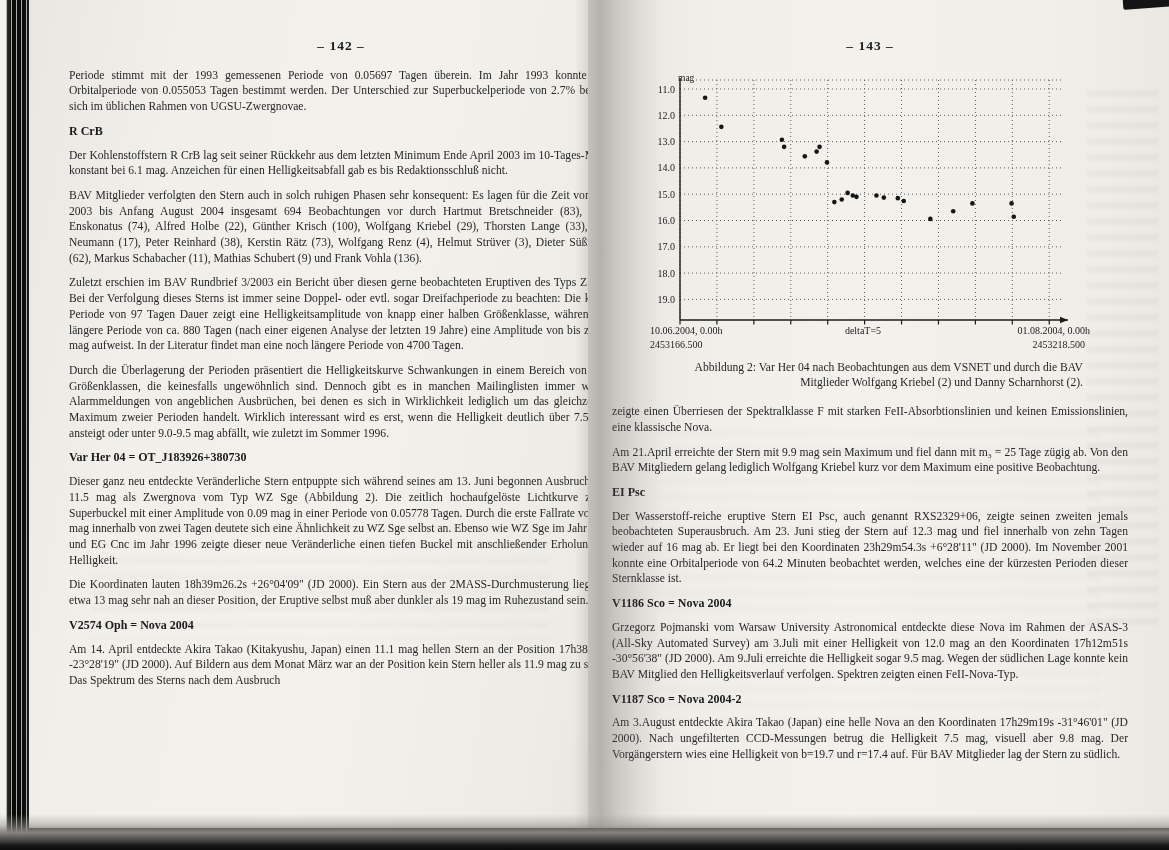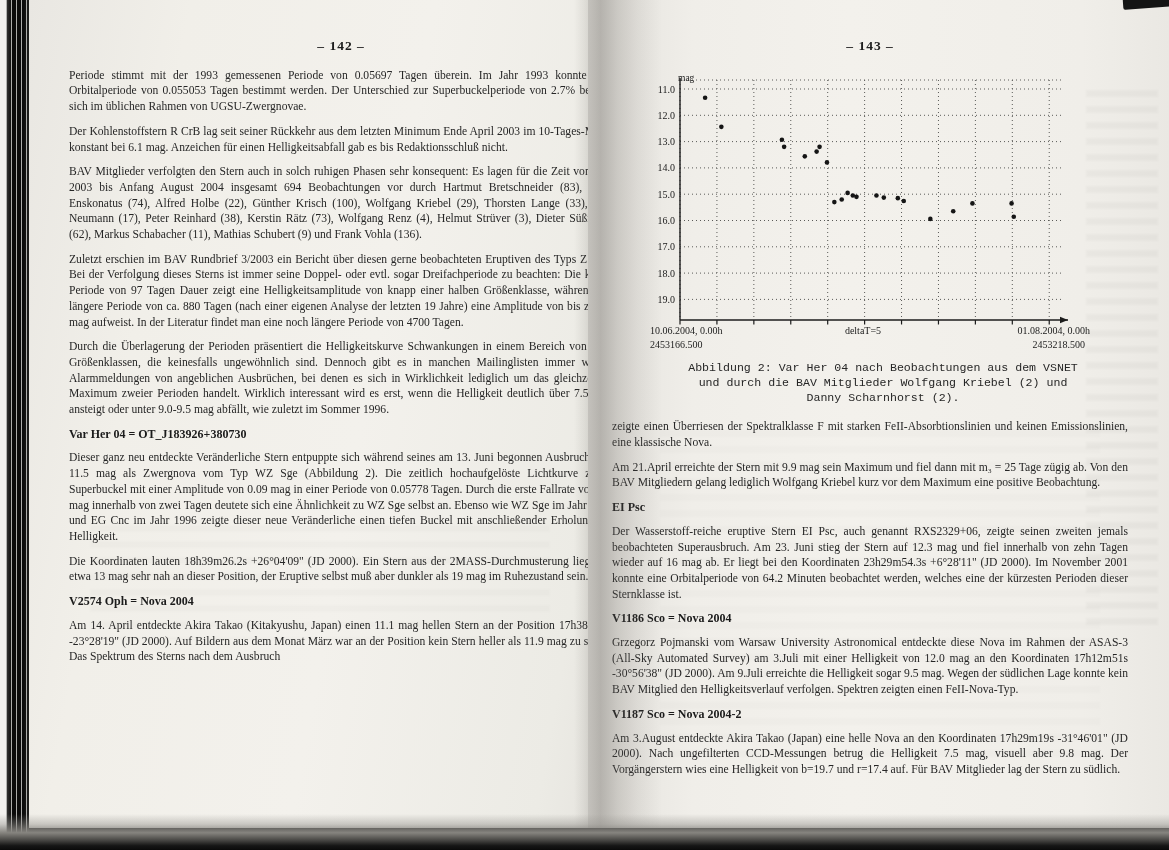--- a/index.html
+++ b/index.html
@@ -36,21 +36,21 @@
   .page-inner-right{padding:38px 41px 0 24px;}
   .page-number{
     text-align:center;font-weight:bold;font-size:13.5px;letter-spacing:1px;color:#1d1d1d;
   }
   .blocks{margin-top:14px;}
   .para{margin:0 0 9px 0;color:#262626;}
   .shead{margin:4px 0 8px 0;font-size:12px;font-weight:bold;color:#1b1b1b;text-align:left;}
   .figure{margin:16px 0 0 32px;width:470px;}
   .figure svg{display:block;}
   .fig-caption{
-    margin:2px 0 8px 39px;width:400px;line-height:15.2px;text-align:center;color:#262626;font-family:Liberation Mono, monospace;
+    margin:2px 0 8px 39px;width:400px;line-height:15.2px;text-align:right;color:#262626;
   }
   .gutter-shadow{
     position:absolute;left:574px;top:0;width:88px;height:828px;pointer-events:none;z-index:5;
     background:linear-gradient(90deg,
       rgba(88,84,78,0) 0%, rgba(88,84,78,0.10) 12%, rgba(88,84,78,0.30) 30%,
       rgba(110,106,100,0.22) 50%, rgba(110,106,100,0.10) 72%, rgba(110,106,100,0) 100%);
   }
   .bottom-shadow{
     position:absolute;left:0;top:814px;width:100%;height:36px;pointer-events:none;z-index:6;
     background:linear-gradient(180deg,
@@ -76,20 +76,21 @@
 <div class="scan">
 
   <div class="edge-sliver"></div>
   <div class="binding"></div>
 
   <div class="page page-left">
     <div class="page-inner-left">
       <div class="page-number">–  142  –</div>
       <div class="blocks">
           <p class="para">Periode stimmt mit der 1993 gemessenen Periode von 0.05697 Tagen überein. Im Jahr 1993 konnte eine Orbitalperiode von 0.055053 Tagen bestimmt werden. Der Unterschied zur Superbuckelperiode von 2.7% bewegt sich im üblichen Rahmen von UGSU-Zwergnovae.</p>
+          <div class="shead">R CrB</div>
           <p class="para">Der Kohlenstoffstern R CrB lag seit seiner Rückkehr aus dem letzten Minimum Ende April 2003 im 10-Tages-Mittel konstant bei 6.1 mag. Anzeichen für einen Helligkeitsabfall gab es bis Redaktionsschluß nicht.</p>
           <p class="para">BAV Mitglieder verfolgten den Stern auch in solch ruhigen Phasen sehr konsequent: Es lagen für die Zeit von Mai 2003 bis Anfang August 2004 insgesamt 694 Beobachtungen vor durch Hartmut Bretschneider (83), Peter Enskonatus (74), Alfred Holbe (22), Günther Krisch (100), Wolfgang Kriebel (29), Thorsten Lange (33), Jörg Neumann (17), Peter Reinhard (38), Kerstin Rätz (73), Wolfgang Renz (4), Helmut Strüver (3), Dieter Süßmann (62), Markus Schabacher (11), Mathias Schubert (9) und Frank Vohla (136).</p>
           <p class="para">Zuletzt erschien im BAV Rundbrief 3/2003 ein Bericht über diesen gerne beobachteten Eruptiven des Typs Z And. Bei der Verfolgung dieses Sterns ist immer seine Doppel- oder evtl. sogar Dreifachperiode zu beachten: Die kleine Periode von 97 Tagen Dauer zeigt eine Helligkeitsamplitude von knapp einer halben Größenklasse, während die längere Periode von ca. 880 Tagen (nach einer eigenen Analyse der letzten 19 Jahre) eine Amplitude von bis zu 1.5 mag aufweist. In der Literatur findet man eine noch längere Periode von 4700 Tagen.</p>
           <p class="para">Durch die Überlagerung der Perioden präsentiert die Helligkeitskurve Schwankungen in einem Bereich von zwei Größenklassen, die keinesfalls ungewöhnlich sind. Dennoch gibt es in manchen Mailinglisten immer wieder Alarmmeldungen von angeblichen Ausbrüchen, bei denen es sich in Wirklichkeit lediglich um das gleichzeitige Maximum zweier Perioden handelt. Wirklich interessant wird es erst, wenn die Helligkeit deutlich über 7.5 mag ansteigt oder unter 9.0-9.5 mag abfällt, wie zuletzt im Sommer 1996.</p>
           <div class="shead">Var Her 04 = OT_J183926+380730</div>
           <p class="para">Dieser ganz neu entdeckte Veränderliche Stern entpuppte sich während seines am 13. Juni begonnen Ausbruchs auf 11.5 mag als Zwergnova vom Typ WZ Sge (Abbildung 2). Die zeitlich hochaufgelöste Lichtkurve zeigte Superbuckel mit einer Amplitude von 0.09 mag in einer Periode von 0.05778 Tagen. Durch die erste Fallrate von 1.1 mag innerhalb von zwei Tagen deutete sich eine Ähnlichkeit zu WZ Sge selbst an. Ebenso wie WZ Sge im Jahr 2001 und EG Cnc im Jahr 1996 zeigte dieser neue Veränderliche einen tiefen Buckel mit anschließender Erholung der Helligkeit.</p>
           <p class="para">Die Koordinaten lauten 18h39m26.2s +26°04'09" (JD 2000). Ein Stern aus der 2MASS-Durchmusterung liegt mit etwa 13 mag sehr nah an dieser Position, der Eruptive selbst muß aber dunkler als 19 mag im Ruhezustand sein.</p>
           <div class="shead">V2574 Oph = Nova 2004</div>
           <p class="para">Am 14. April entdeckte Akira Takao (Kitakyushu, Japan) einen 11.1 mag hellen Stern an der Position 17h38m46s -23°28'19" (JD 2000). Auf Bildern aus dem Monat März war an der Position kein Stern heller als 11.9 mag zu sehen. Das Spektrum des Sterns nach dem Ausbruch</p>
         </div>

